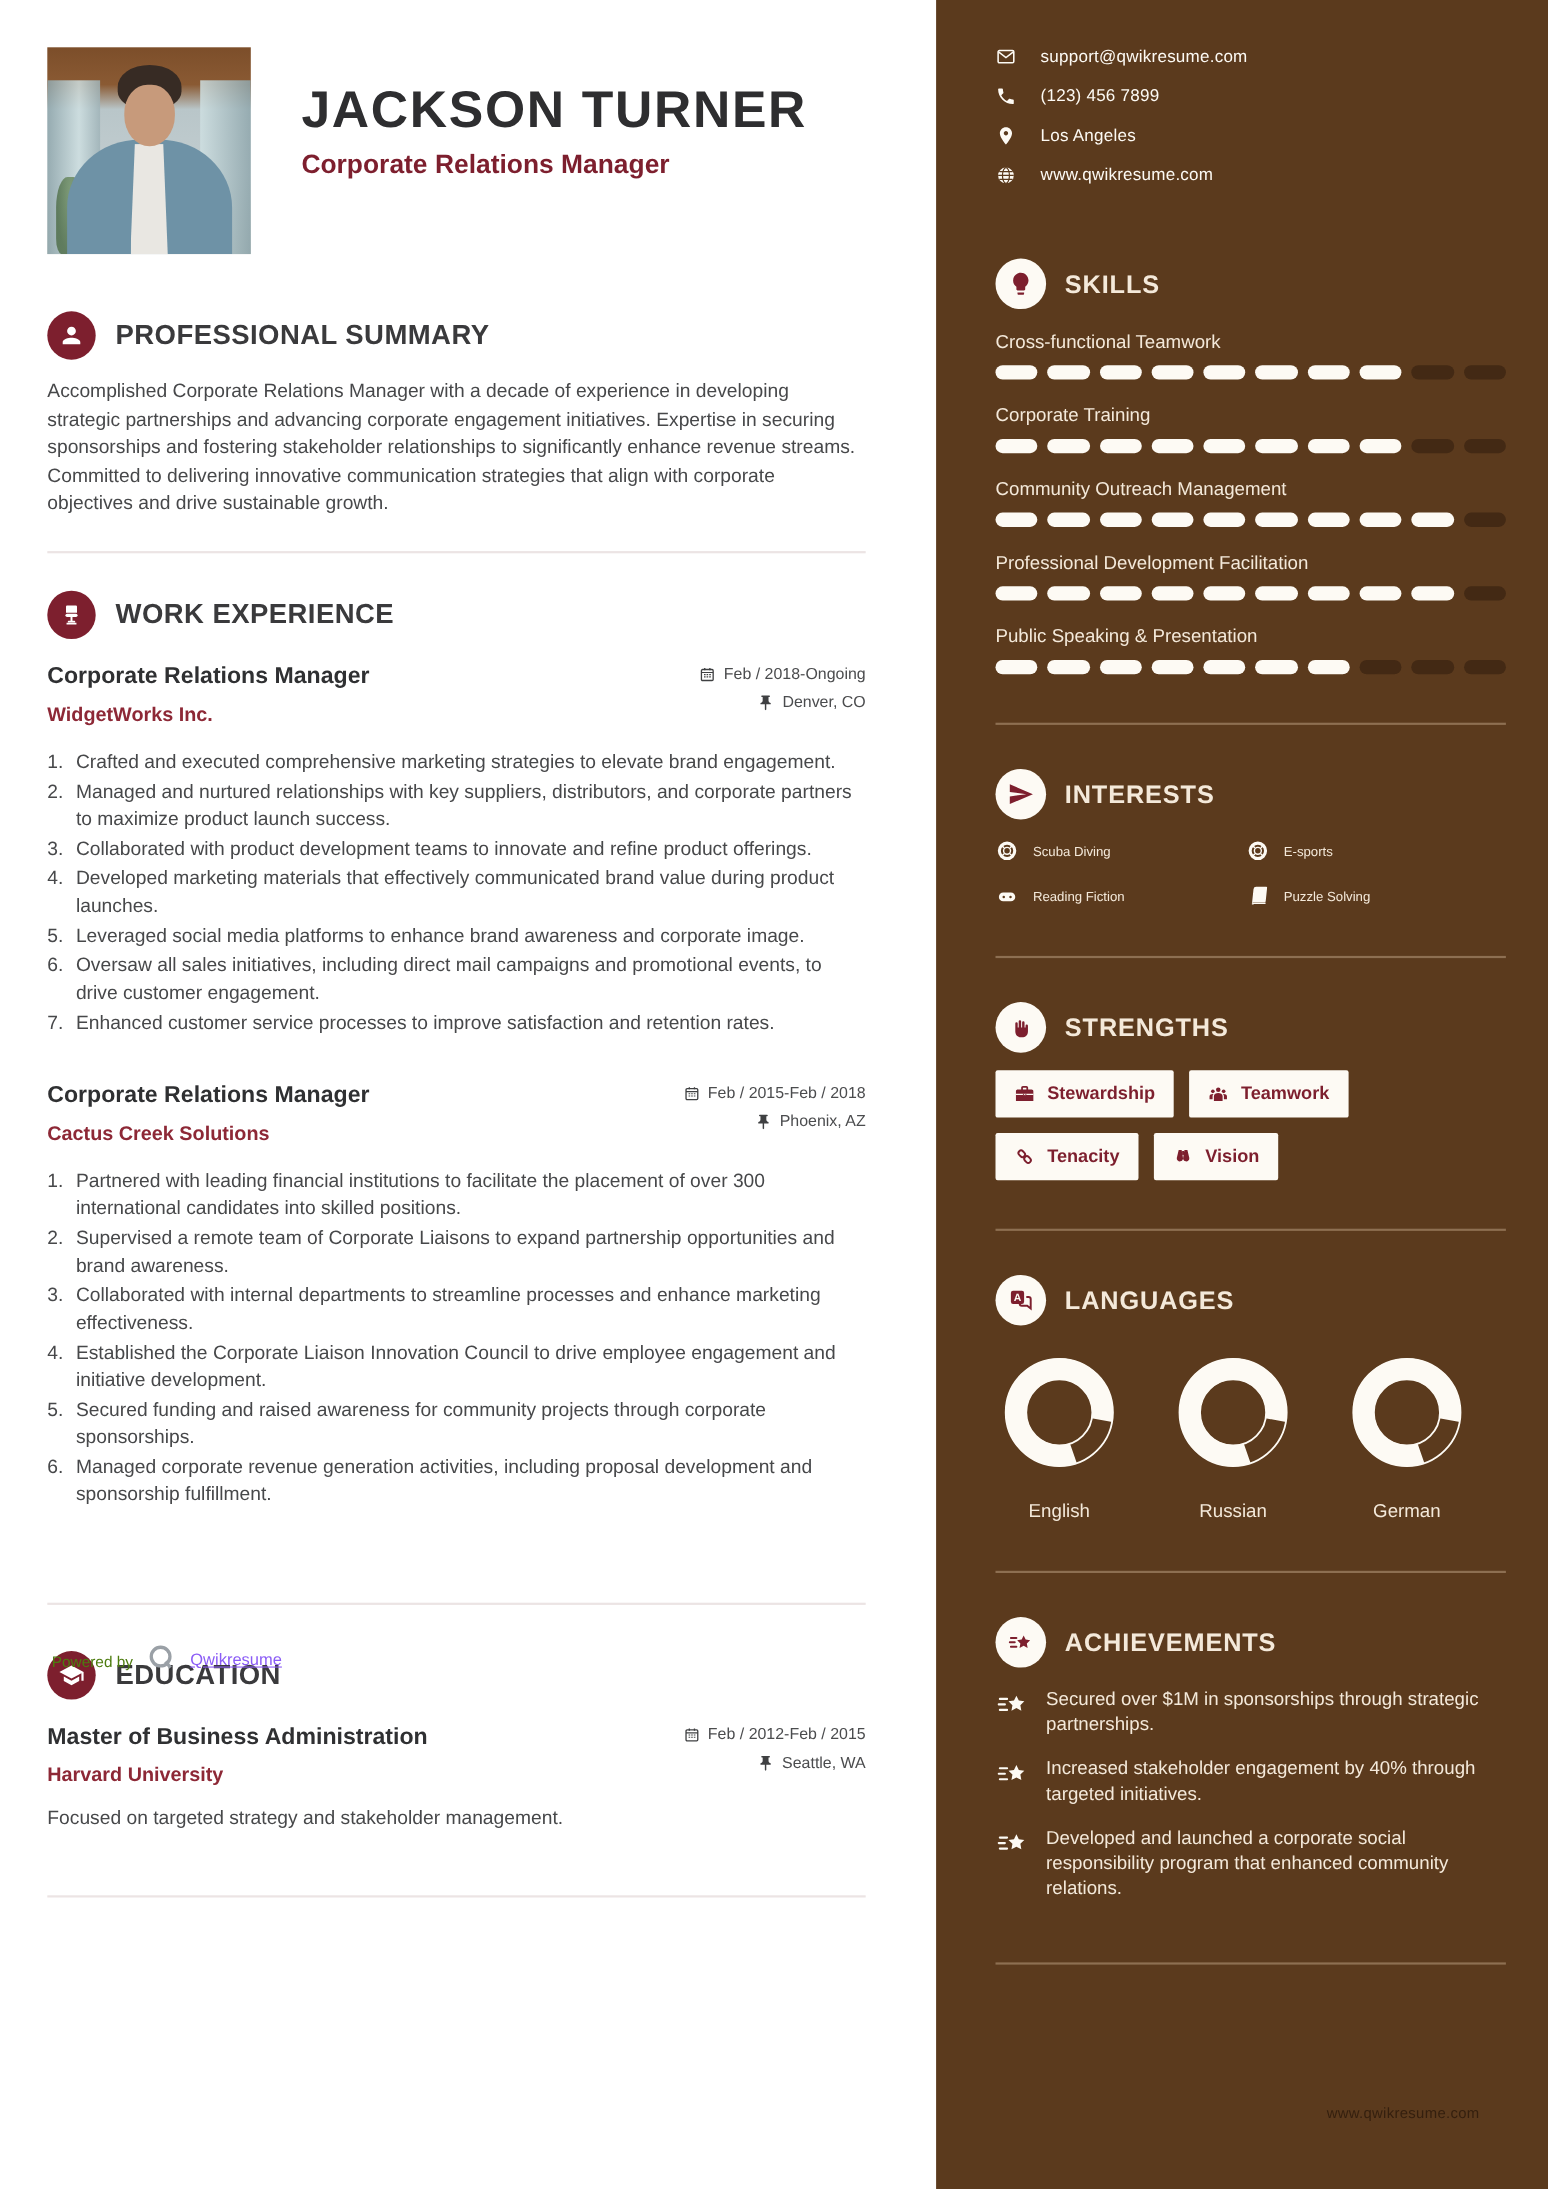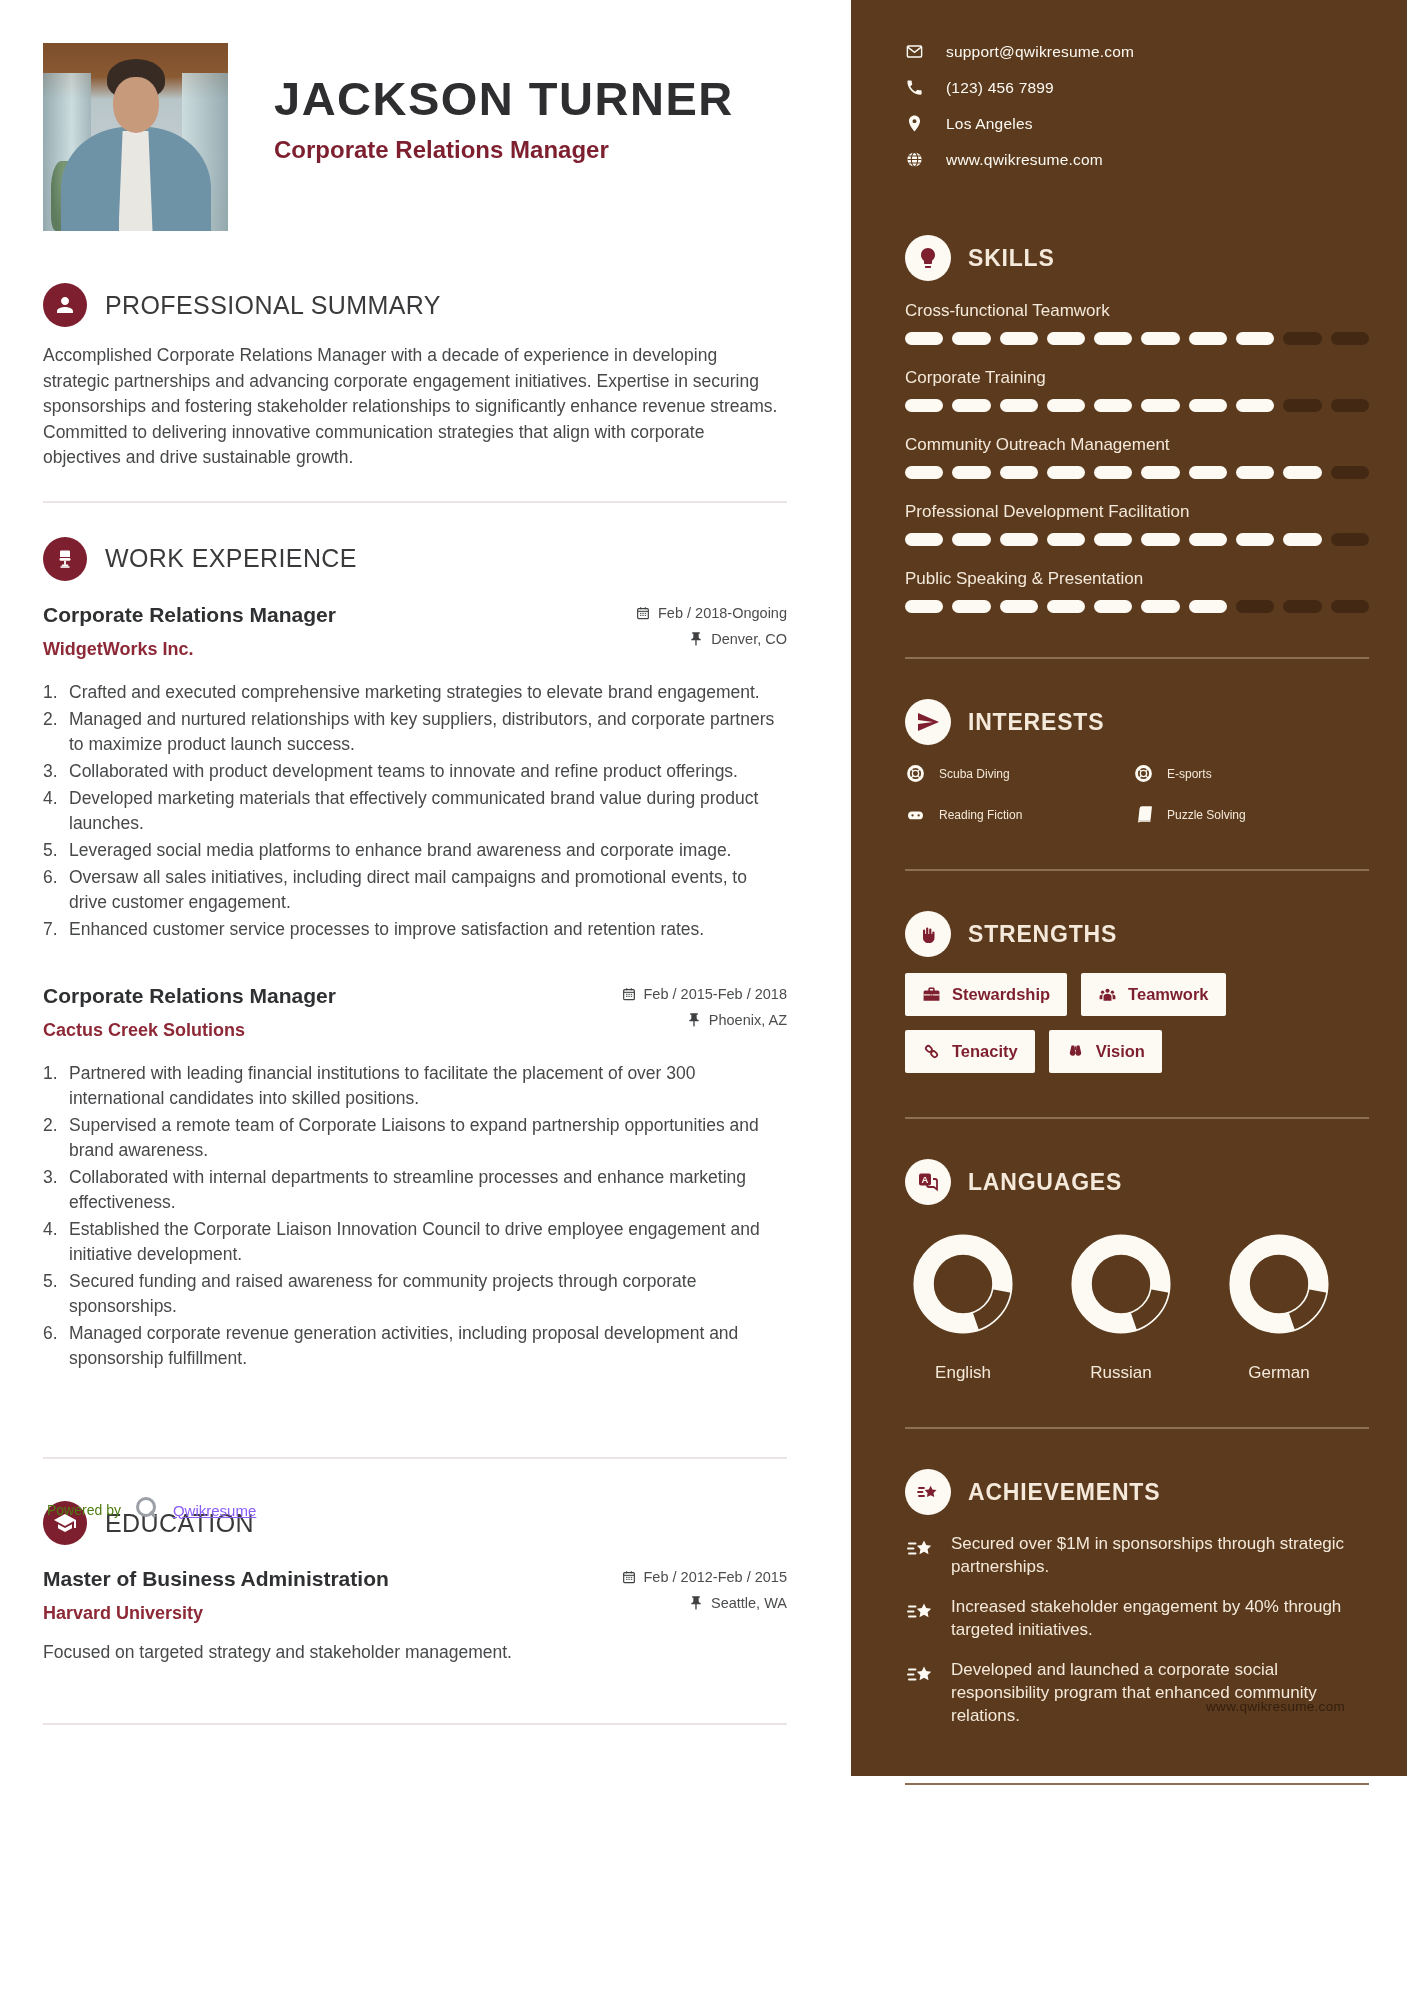--- a/index.html
+++ b/index.html
@@ -30,21 +30,21 @@
   .photo .head{position:absolute;left:50%;top:34px;transform:translateX(-50%);width:46px;height:56px;background:#c79a7b;border-radius:46% 46% 50% 50%;}
   .photo .body{position:absolute;left:50%;top:84px;transform:translateX(-50%);width:150px;height:110px;background:#6e92a6;border-radius:44% 44% 0 0/56% 56% 0 0;}
   .photo .shirt{position:absolute;left:50%;top:88px;transform:translateX(-50%);width:34px;height:100px;background:#e9e7e2;clip-path:polygon(12% 0,88% 0,100% 100%,0 100%);}
   .idblk{margin-left:46px;margin-top:28px;}
   .name{font-size:47px;font-weight:700;letter-spacing:1.5px;color:var(--ink);}
   .title{font-size:24px;font-weight:700;color:var(--maroon);margin-top:10px;}
 
   .lsec-head{display:flex;align-items:center;gap:18px;}
   .lcirc{width:44px;height:44px;border-radius:50%;background:var(--maroon);display:flex;align-items:center;justify-content:center;flex:0 0 auto;}
   .lcirc svg{width:24px;height:24px;color:#fff;}
-  .lsec-title{font-size:25px;font-weight:400;color:var(--head);letter-spacing:.4px;}
+  .lsec-title{font-size:25px;font-weight:700;color:var(--head);letter-spacing:.4px;}
   .summary-sec{margin-top:52px;}
   .summary-text{margin-top:16px;font-size:17.5px;line-height:1.46;color:var(--body);max-width:745px;}
 
   .ldivider{height:2px;background:var(--ldiv);margin:30px 0 0 0;}
   .work-sec{margin-top:34px;}
   .job{margin-top:22px;}
   .job + .job{margin-top:42px;}
   .job-head{display:flex;justify-content:space-between;align-items:flex-start;}
   .job-title{font-size:21px;font-weight:700;color:#2f3032;}
   .job-company{font-size:18px;font-weight:700;color:var(--maroon-light);margin-top:12px;}
@@ -57,21 +57,21 @@
   .li .num{flex:0 0 26px;}
   .edu-sec{margin-top:42px;}
   .edu-note{margin-top:18px;font-size:17.5px;color:var(--body);}
 
   .lfooter{position:absolute;left:47px;bottom:58px;display:flex;align-items:center;gap:12px;}
   .powered{font-size:14px;color:#4d7c0f;text-align:center;}
   .qlogo svg{width:28px;height:28px;}
   .brand{font-size:15px;color:#8b5cf6;text-decoration:underline;font-weight:500;}
 
   
-  .right{position:absolute;left:851px;top:0;width:556px;height:1776px;background:var(--brown);padding:34px 38px 0 54px;}
+  .right{position:absolute;left:851px;top:0;width:556px;height:1990px;background:var(--brown);padding:34px 38px 0 54px;}
   .contact{margin-top:8px;}
   .crow{display:flex;align-items:center;gap:22px;margin-bottom:17px;}
   .crow svg{width:19px;height:19px;color:var(--cream2);flex:0 0 auto;}
   .ctext{font-size:15.5px;color:var(--cream2);letter-spacing:.2px;}
 
   .side-divider{height:2px;background:var(--sdiv);margin:44px 0 0 0;}
   .ssec-head{display:flex;align-items:center;gap:17px;margin-top:40px;}
   .scirc{width:46px;height:46px;border-radius:50%;background:var(--cream2);display:flex;align-items:center;justify-content:center;flex:0 0 auto;}
   .scirc svg{width:24px;height:24px;color:var(--maroon);}
   .ssec-title{font-size:23px;font-weight:700;color:var(--cream);letter-spacing:.8px;}

